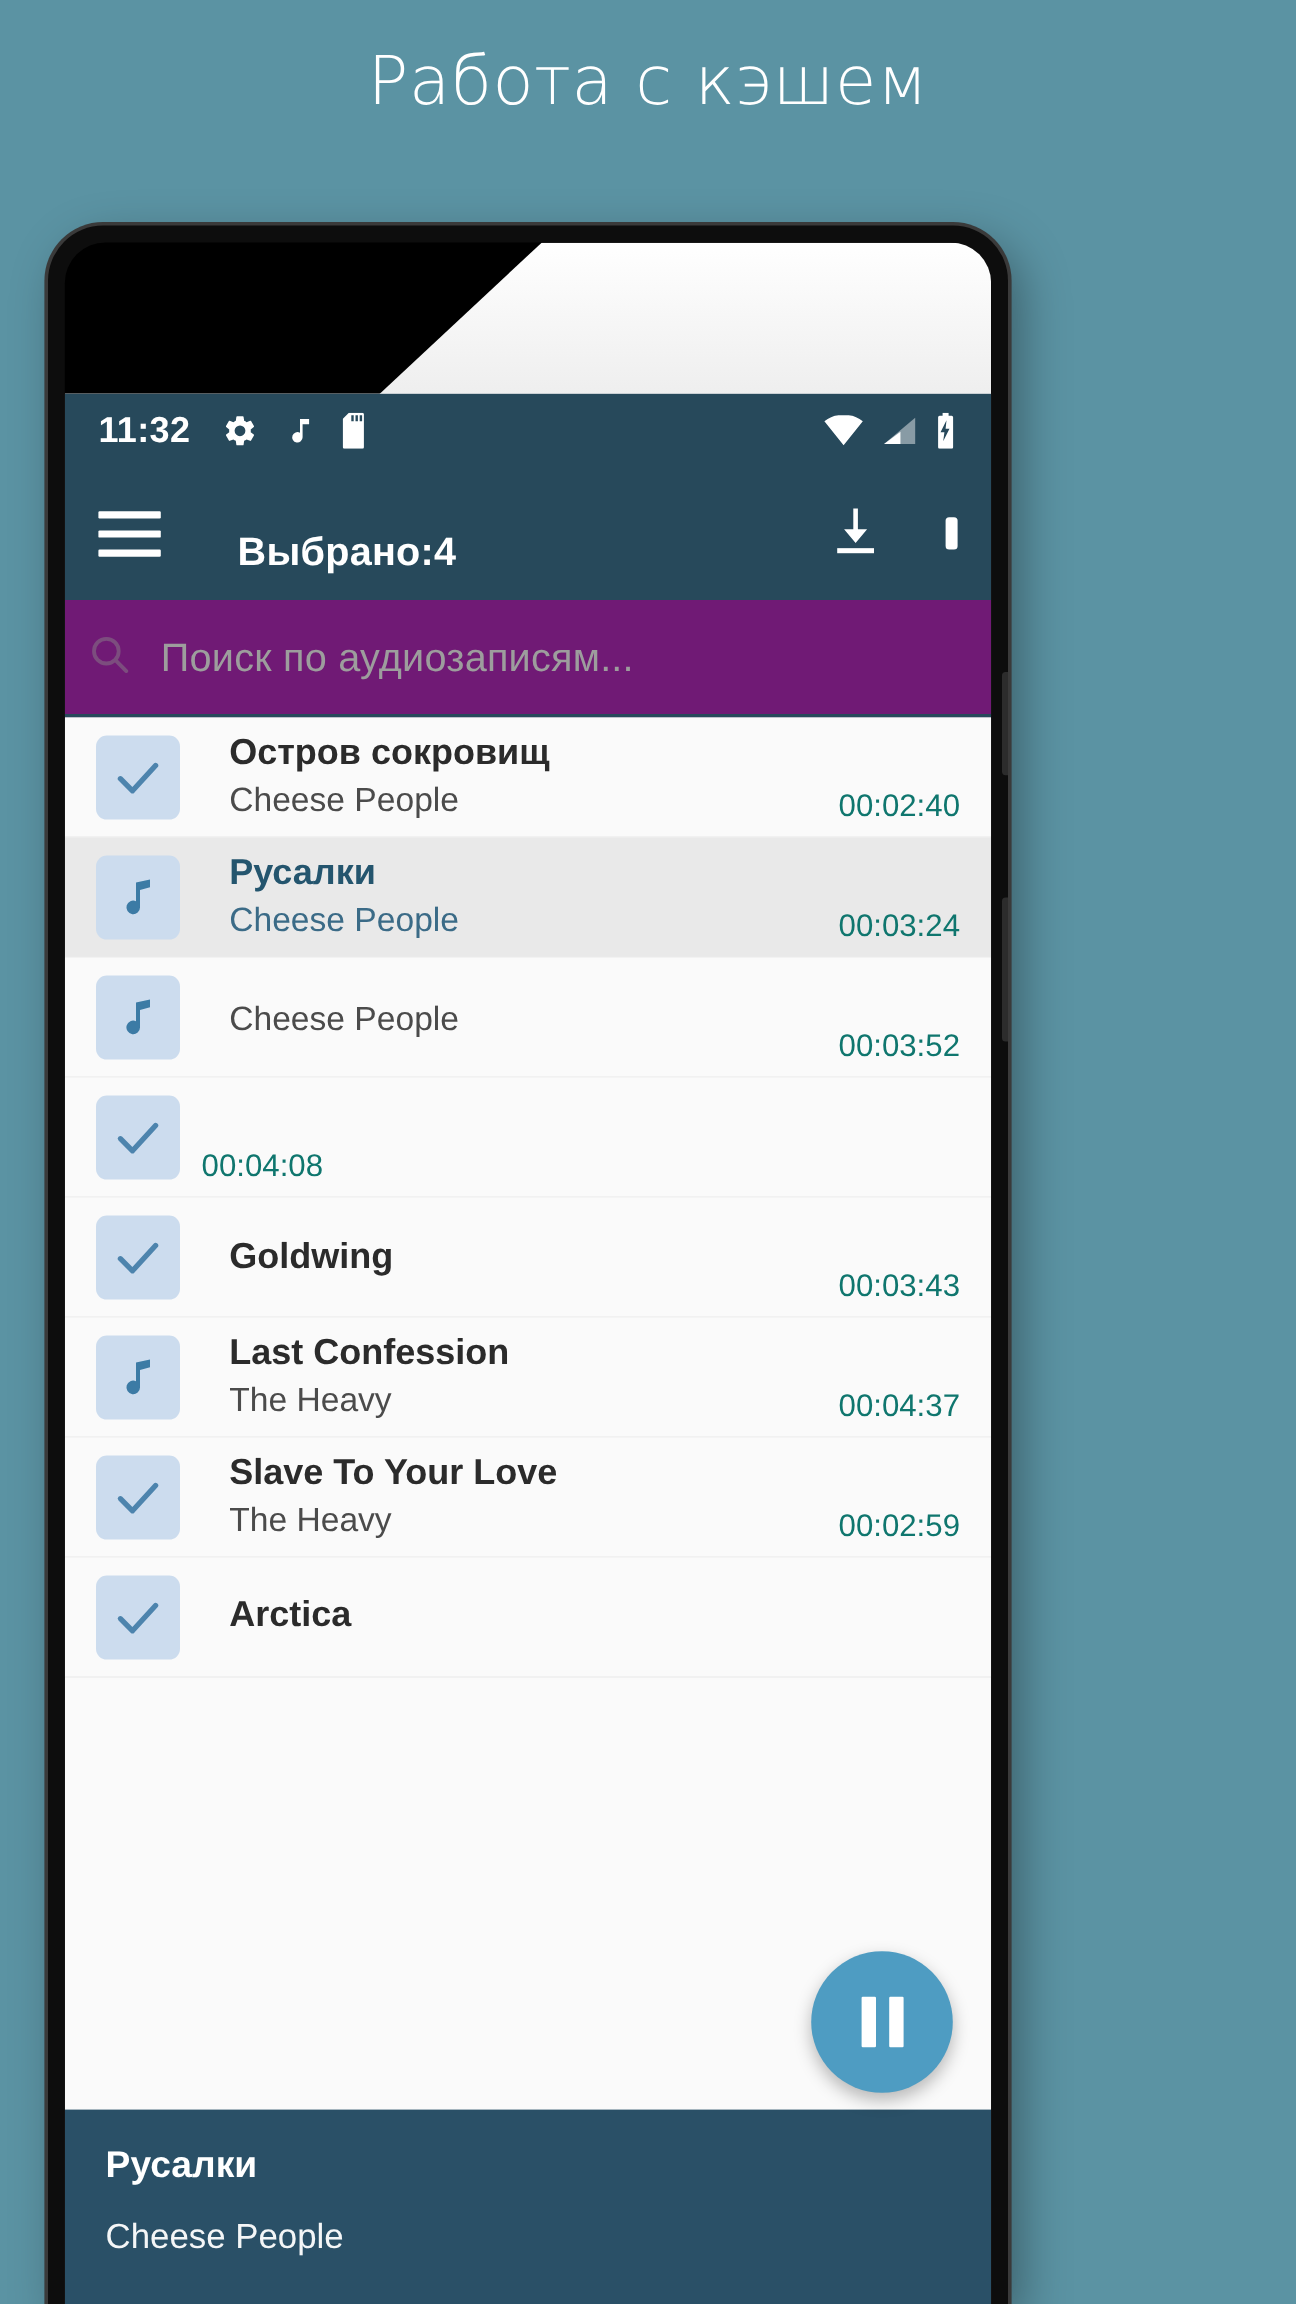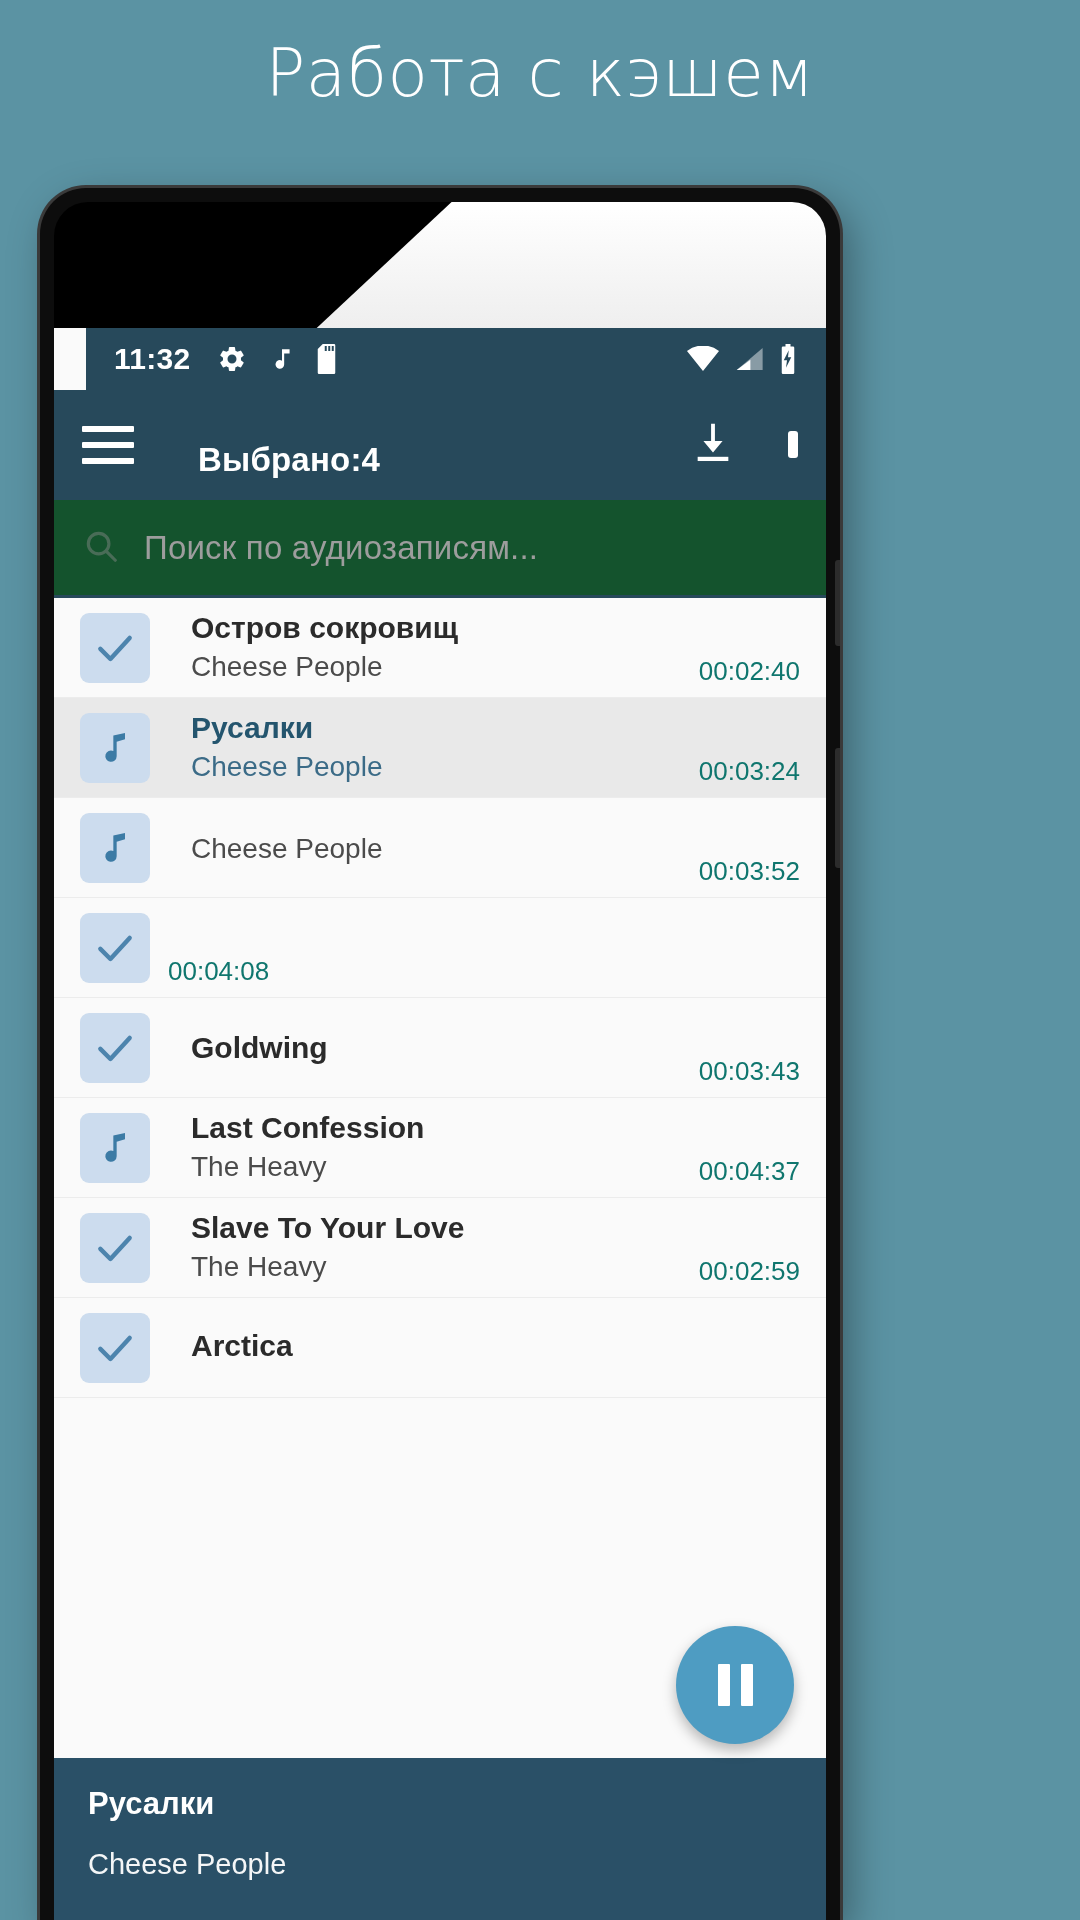--- a/index.html
+++ b/index.html
@@ -7,21 +7,21 @@
   body {
     background:#5b93a3;
     font-family:"Liberation Sans", sans-serif;
     position:relative;
   }
 
   
   .poster-title{
     position:absolute; top:38px; left:0; width:1080px;
     text-align:center; color:#ffffff;
-    font-size:66px; font-weight:300; letter-spacing:0.5px;
+    font-size:56px; font-weight:300; letter-spacing:0.5px;
     font-family:"DejaVu Sans", sans-serif;
     line-height:1.1;
   }
 
   
   .phone{
     position:absolute; left:40px; top:188px;
     width:800px; height:1732px;
     background:#0d0d0d;
     border-radius:46px 46px 0 0;
@@ -55,21 +55,21 @@
     position:absolute; left:0; top:126px;
     width:772px; height:1592px;
     background:#fafafa;
     overflow:hidden;
   }
 
   
   .statusbar{
     height:62px; background:#27495b;
     display:flex; align-items:center;
-    padding:0 28px; color:#fff;margin-left:32px;
+    padding:0 28px; color:#fff;
   }
   .sb-time{ font-size:30px; font-weight:700; letter-spacing:.3px; }
   .sb-left-icons{ display:flex; align-items:center; gap:22px; margin-left:26px; }
   .sb-right-icons{ margin-left:auto; display:flex; align-items:center; gap:14px; }
   .sb-ic svg{ display:block; }
 
   
   .toolbar{
     height:110px; background:#27495b;
     display:flex; align-items:center; padding:0 28px;
@@ -78,22 +78,22 @@
   .hamburger{ width:52px; height:38px; display:flex; flex-direction:column;
               justify-content:space-between; cursor:pointer; }
   .hamburger span{ display:block; height:6px; background:#fff; border-radius:1px; }
   .tb-title{ font-size:33px; font-weight:700; margin-left:64px; letter-spacing:.2px;margin-top:30px; }
   .tb-actions{ margin-left:auto; display:flex; align-items:center; gap:52px; }
   .tb-ic{ cursor:pointer; }
   .sq-icon{ width:42px; height:42px; border:5px solid #fff; border-radius:3px; }
 
   
   .searchbar{
-    height:98px; background:#14532d;
-    display:flex; align-items:center; padding:0 28px;
+    height:98px; background:#701a75;
+    display:flex; align-items:center; padding:0 18px;
     border-bottom:3px solid #27495b;
   }
   .search-ic{ margin-right:24px; opacity:.45; }
   .search-ph{ font-size:33px; color:#9d9d9d; letter-spacing:.2px; }
 
   
   .tracklist{ background:#fafafa; }
   .track{
     position:relative; height:100px; display:flex; align-items:center;
     padding:0 26px; background:#fafafa;

